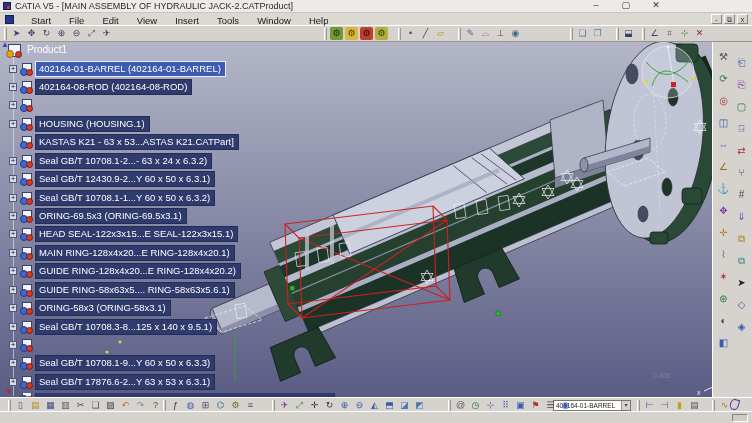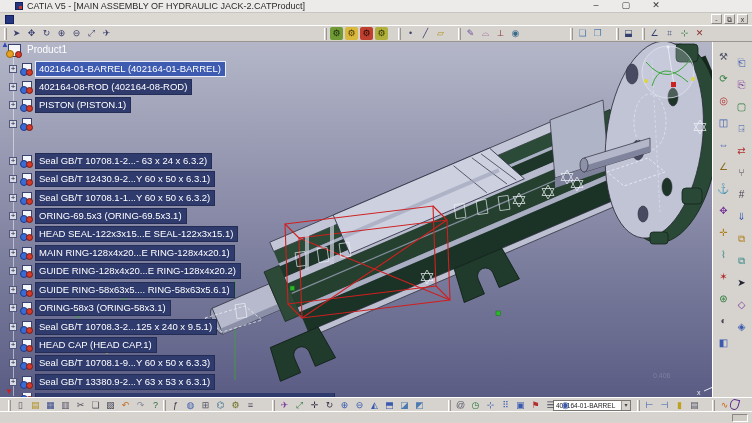--- a/index.html
+++ b/index.html
@@ -1,20 +1,20 @@
 <!DOCTYPE html>
 <html><head>
 <meta charset="utf-8">
 <style>
   * { margin:0; padding:0; box-sizing:border-box; }
   html,body { width:752px; height:423px; }
   body { position:relative; font-family:"Liberation Sans",sans-serif; background:#d6d3ce; overflow:hidden; }
 
   
-  .titlebar { position:absolute; top:0; left:0; width:752px; height:13px; background:#ecebe9; border-bottom:1px solid #c8c6c2; display:flex; align-items:center;padding-left:12px; }
+  .titlebar { position:absolute; top:0; left:0; width:752px; height:13px; background:#ecebe9; border-bottom:1px solid #c8c6c2; display:flex; align-items:center; }
   .appicon { width:8px; height:8px; margin:0 4px 0 3px; background:#26357f; border:1px solid #11205a; position:relative; }
   .appicon::after { content:""; position:absolute; right:0; bottom:0; width:3px; height:3px; background:#c43a2a; }
   .title-text { font-size:9px; color:#2a2a2a; white-space:nowrap; }
   .winbtns { position:absolute; left:588px; top:0; display:flex; gap:14px; }
   .winbtn { font-size:9px; color:#333; width:16px; text-align:center; cursor:default; }
 
   
   .menubar { position:absolute; top:13px; left:0; width:752px; height:13px; background:#dcd9d3; border-bottom:1px solid #ffffff; display:flex; align-items:center; }
   .menuicon { width:9px; height:9px; margin:0 8px 0 5px; background:#26357f; border:1px solid #11205a; }
   .mitem { font-size:9.5px; color:#1a1a1a; padding:0 9px; cursor:default; }
@@ -75,20 +75,21 @@
   <span class="title-text">CATIA V5 - [MAIN ASSEMBLY OF HYDRAULIC JACK-2.CATProduct]</span>
   <span class="winbtns">
     <span class="winbtn">–</span>
     <span class="winbtn">▢</span>
     <span class="winbtn">✕</span>
   </span>
 </div>
 
 <div class="menubar">
   <span class="menuicon"></span>
+  <span class="menu-items"><span class="mitem">Start</span><span class="mitem">File</span><span class="mitem">Edit</span><span class="mitem">View</span><span class="mitem">Insert</span><span class="mitem">Tools</span><span class="mitem">Window</span><span class="mitem">Help</span></span>
   <span class="mdibtns">
     <span class="mdibtn">-</span>
     <span class="mdibtn">⧉</span>
     <span class="mdibtn">x</span>
   </span>
 </div>
 
 <div class="toolbar-top">
     <div class="tgroup" style="left: 4px;">
       <span class="grip"></span>
@@ -294,25 +295,29 @@
         <span class="tlabel sel focus">402164-01-BARREL (402164-01-BARREL)</span>
       </div>
       <div class="trow" style="top: 38.04px;">
         <span class="exp">+</span>
         <span class="picon"></span>
         <span class="tlabel sel">402164-08-ROD (402164-08-ROD)</span>
       </div>
       <div class="trow" style="top: 56.46px;">
         <span class="exp">+</span>
         <span class="picon"></span>
-        <span class="tlabel sel">PISTON (PISTON.1)</span>
       </div>
       <div class="trow" style="top: 74.88px;">
         <span class="exp">+</span>
         <span class="picon"></span>
+        <span class="tlabel sel">HOUSING (HOUSING.1)</span>
+      </div>
+      <div class="trow" style="top: 93.3px;">
+        <span class="picon"></span>
+        <span class="tlabel sel">KASTAS K21 - 63 x 53...ASTAS K21.CATPart]</span>
       </div>
       <div class="trow" style="top: 111.72px;">
         <span class="exp">+</span>
         <span class="picon"></span>
         <span class="tlabel sel">Seal GB/T 10708.1-2...- 63 x 24 x 6.3.2)</span>
       </div>
       <div class="trow" style="top: 130.14px;">
         <span class="exp">+</span>
         <span class="picon"></span>
         <span class="tlabel sel">Seal GB/T 12430.9-2...Y 60 x 50 x 6.3.1)</span>
@@ -348,36 +353,35 @@
         <span class="tlabel sel">GUIDE RING-58x63x5.... RING-58x63x5.6.1)</span>
       </div>
       <div class="trow" style="top: 259.08px;">
         <span class="exp">+</span>
         <span class="picon"></span>
         <span class="tlabel sel">ORING-58x3 (ORING-58x3.1)</span>
       </div>
       <div class="trow" style="top: 277.5px;">
         <span class="exp">+</span>
         <span class="picon"></span>
-        <span class="tlabel sel">Seal GB/T 10708.3-2...125 x 240 x 9.5.1)</span>
+        <span class="tlabel sel">Seal GB/T 10708.3-8...125 x 140 x 9.5.1)</span>
       </div>
       <div class="trow" style="top: 295.92px;">
         <span class="exp">+</span>
         <span class="picon"></span>
-        <span class="tlabel sel">HEAD CAP (HEAD CAP.1)</span>
       </div>
       <div class="trow" style="top: 314.34px;">
         <span class="exp">+</span>
         <span class="picon"></span>
         <span class="tlabel sel">Seal GB/T 10708.1-9...Y 60 x 50 x 6.3.3)</span>
       </div>
       <div class="trow" style="top: 332.76px;">
         <span class="exp">+</span>
         <span class="picon"></span>
-        <span class="tlabel sel">Seal GB/T 13380.9-2...Y 63 x 53 x 6.3.1)</span>
+        <span class="tlabel sel">Seal GB/T 17876.6-2...Y 63 x 53 x 6.3.1)</span>
       </div>
       <div class="trow clipped" style="top: 351.18px;">
         <span class="picon"></span>
         <span class="tlabel sel"></span>
       </div>
     </div>
   <span class="scroll-up">▲</span>
   <span class="scroll-dn">▼</span>
 </div>
 

